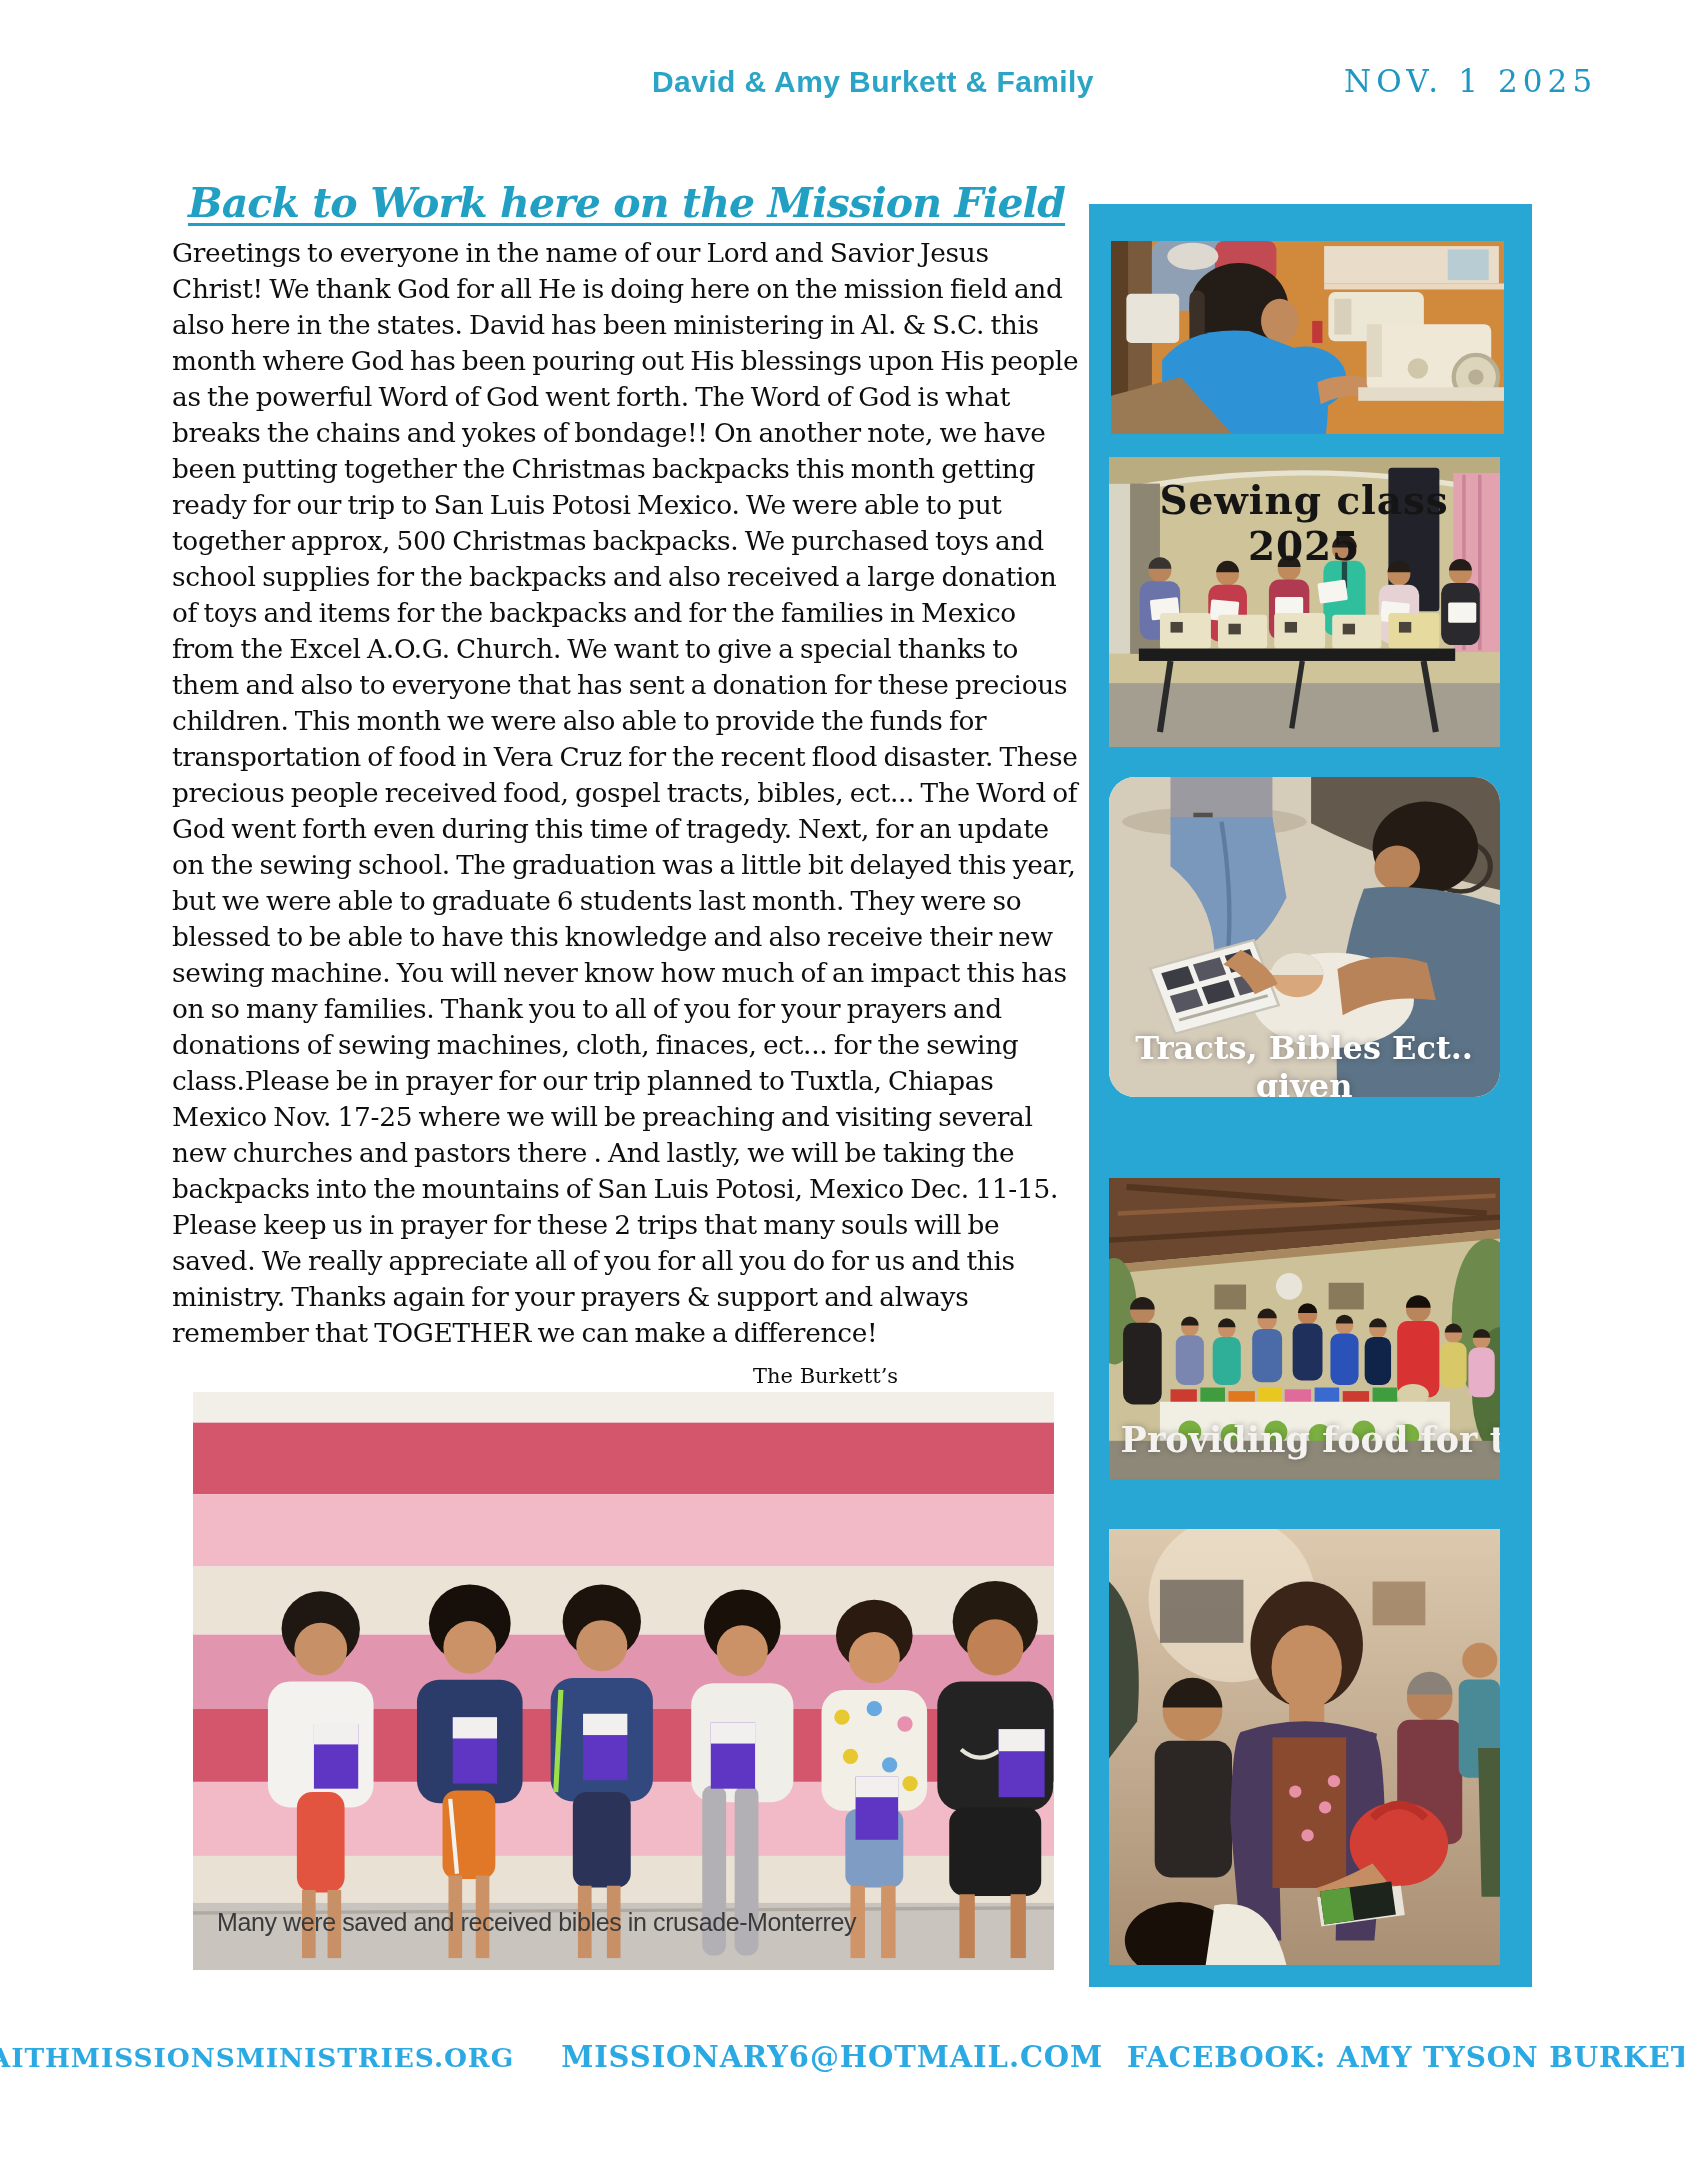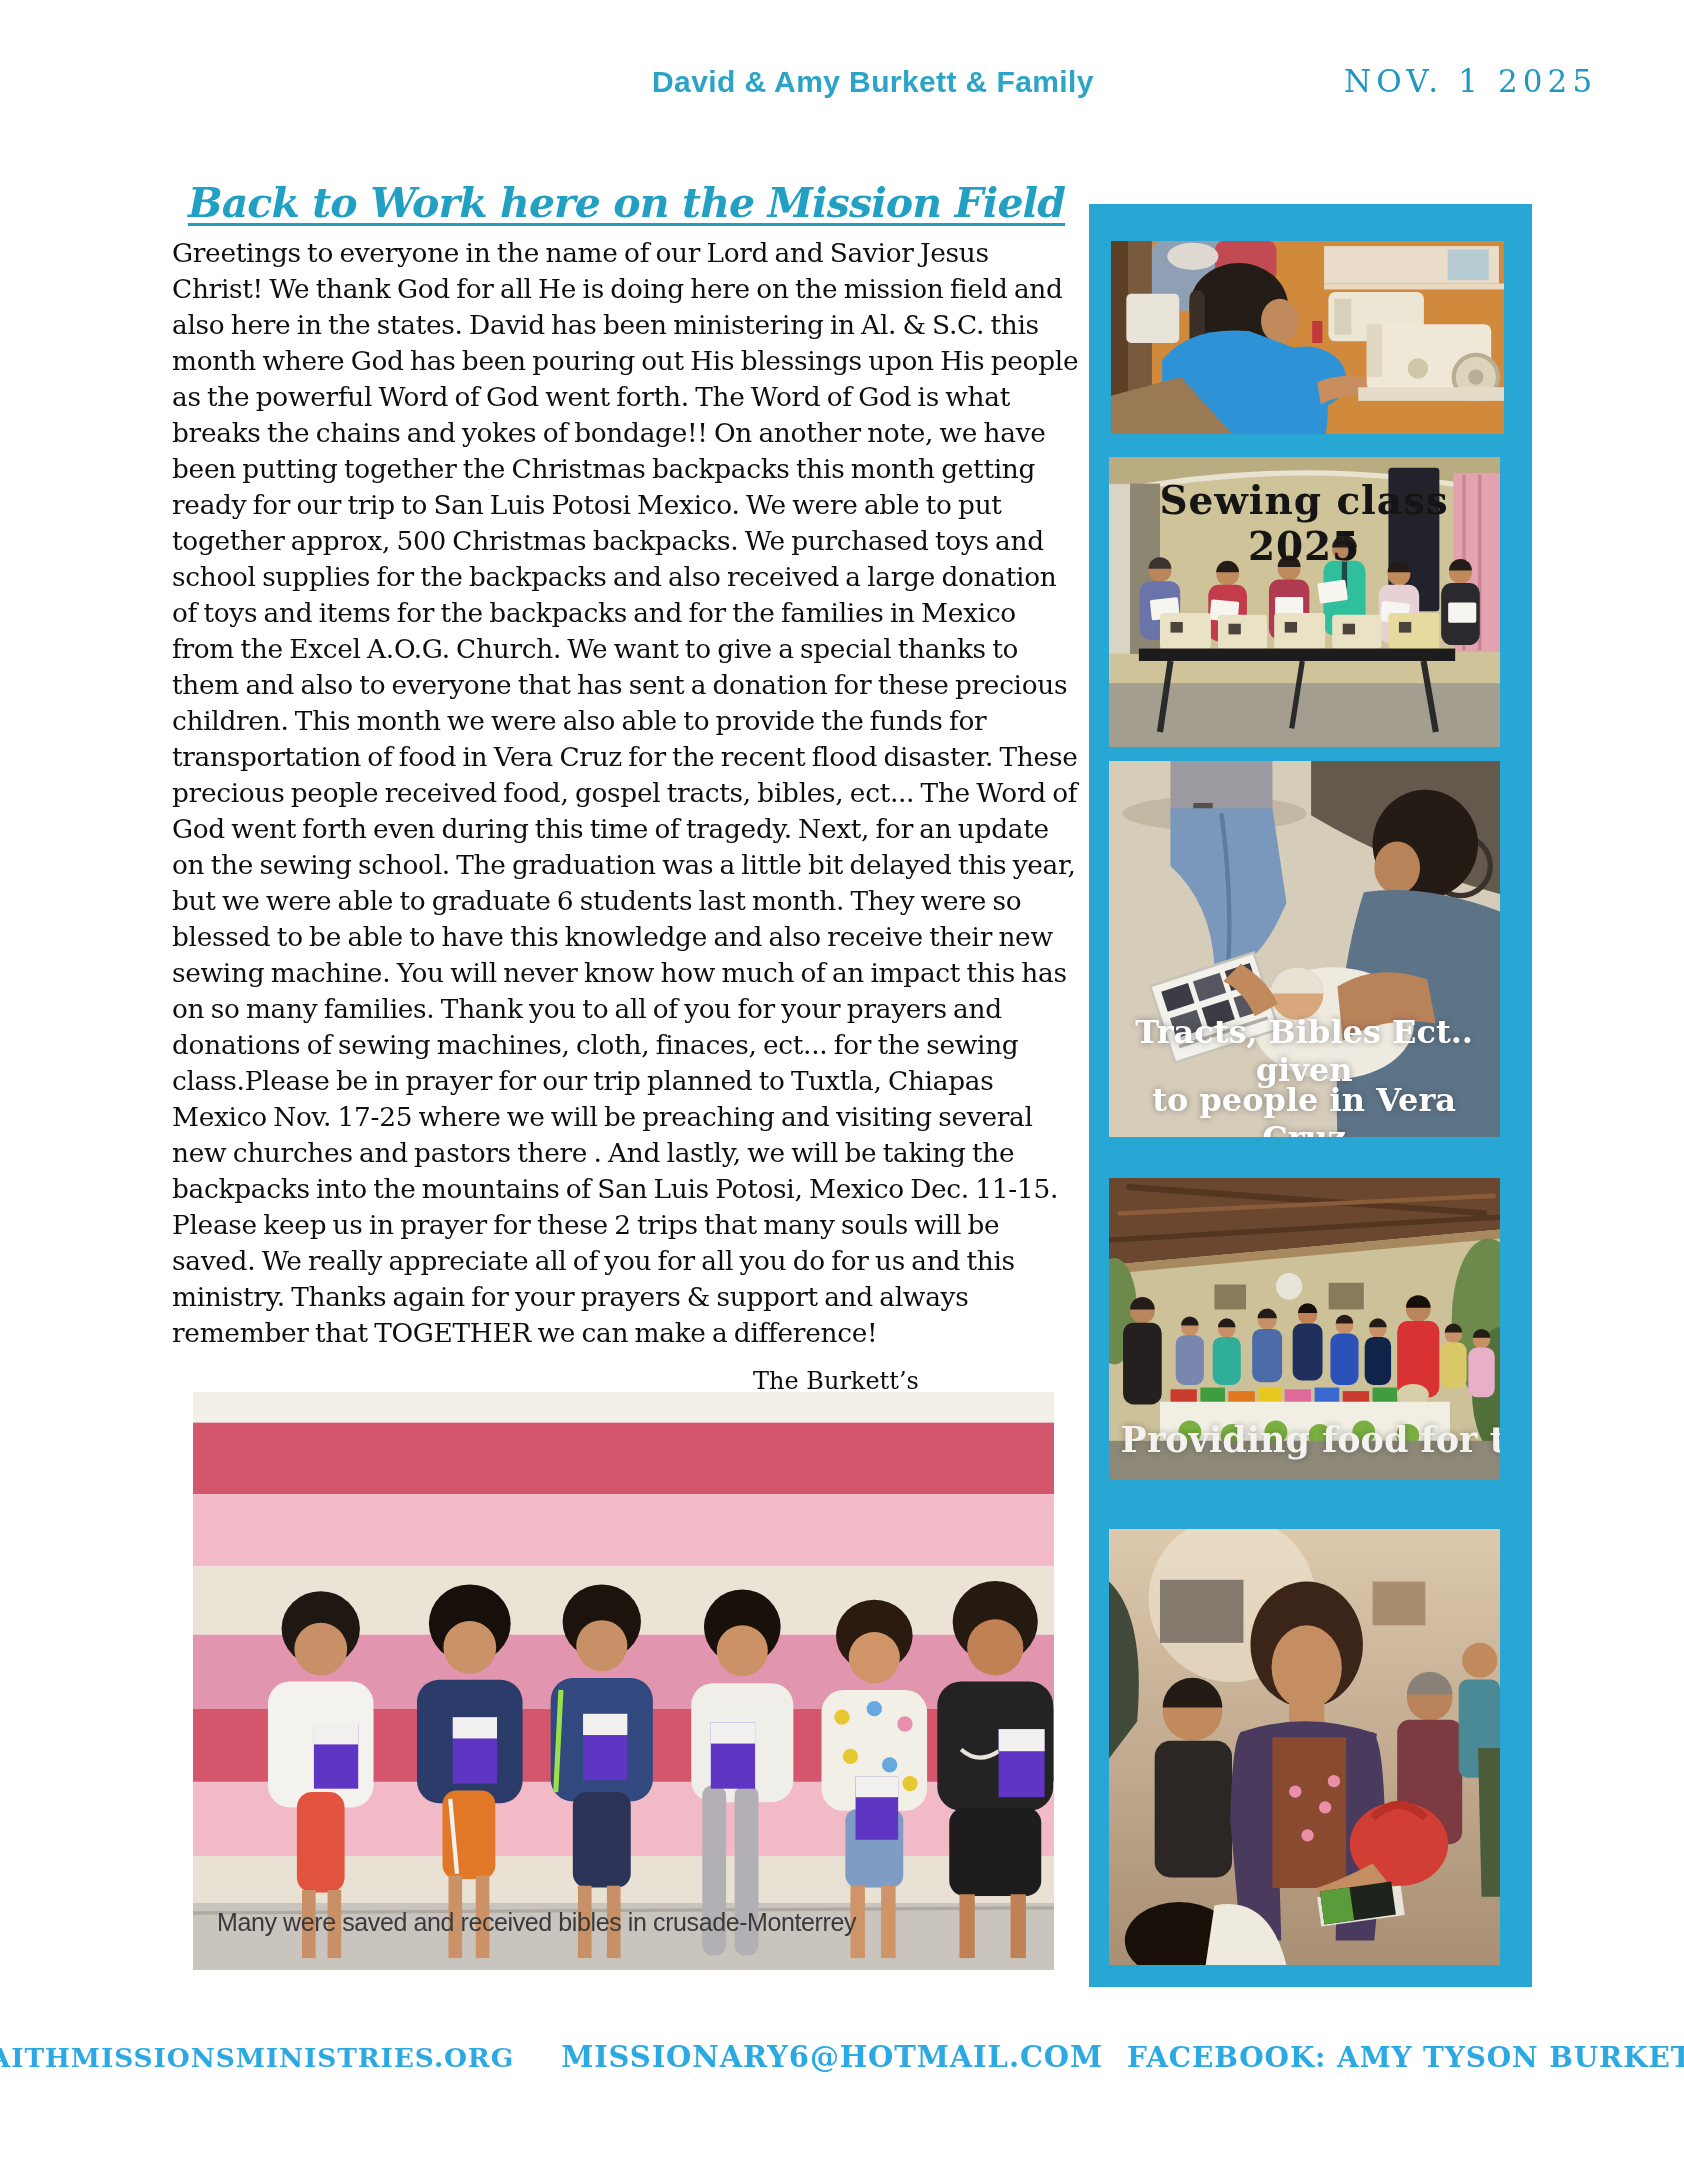--- a/index.html
+++ b/index.html
@@ -11,40 +11,40 @@
   .hdr-left{left:162px;} .hdr-center{left:652px;}
   .hdr-date{position:absolute;top:63px;left:1344px;font-family:"DejaVu Serif",serif;
         font-size:31px;color:#2097c2;letter-spacing:5.1px;white-space:nowrap;}
   
   .title{position:absolute;left:175px;top:152px;width:903px;text-align:center;
         font-style:italic;font-weight:bold;font-size:41px;letter-spacing:-0.9px;color:#21a0c4;
         text-decoration:underline;text-decoration-thickness:2.6px;text-underline-offset:6px;}
   .body-text{position:absolute;left:172px;top:209px;width:908px;
         font-size:26.4px;line-height:36px;letter-spacing:-0.3px;word-spacing:-1.7px;text-align:left;}
   .signoff1{position:absolute;left:175px;top:1288px;width:886px;text-align:right;font-size:28px;}
-  .signoff2{position:absolute;left:753px;top:1343px;font-size:24px;}
+  .signoff2{position:absolute;left:753px;top:1343px;font-size:21px;}
   
   .main-photo{position:absolute;left:193px;top:1392px;width:861px;height:578px;margin:0;}
   .main-photo svg{display:block;width:100%;height:100%;}
   .main-caption{position:absolute;left:217px;top:1908px;font-family:"Liberation Sans",sans-serif;
         font-size:25px;letter-spacing:-0.4px;color:#3a3a3a;white-space:nowrap;}
   
   .footer{position:absolute;left:0;top:2040px;width:100%;display:flex;justify-content:center;
         align-items:baseline;gap:24px;color:#2ba9e2;font-weight:bold;white-space:nowrap;}
   .footer .f1{font-size:26.4px;letter-spacing:0.9px;}
   .footer .f2{font-size:29px;letter-spacing:0.9px;margin-left:23px;}
   .footer .f3{font-size:28px;letter-spacing:0.9px;}
   
   .sidebar{position:absolute;left:1089px;top:204px;width:443px;height:1783px;background:#28a7d4;}
   .ph{position:absolute;margin:0;overflow:hidden;}
   .ph svg{display:block;width:100%;height:100%;}
   .framed{background:#ffffff;box-sizing:border-box;}
   .ph1{left:22px;top:37px;width:393px;height:193px;}
   .ph2{left:19.6px;top:253px;width:391px;height:290px;}
-  .ph3{left:19.6px;top:557px;width:391px;height:376px;}
+  .ph3{left:19.6px;top:573px;width:391px;height:320px;border-radius:26px;}
   .ph4{left:19.6px;top:974px;width:391px;height:301px;}
   .ph5{left:20.4px;top:1325px;width:391px;height:436px;}
   .overlay{position:absolute;left:0;right:0;font-weight:bold;}
   .ov-title2{top:20.4px;text-align:center;font-size:39px;color:#151515;letter-spacing:0.9px;}
   .ov-p3a{top:252px;text-align:center;font-size:32px;color:#ffffff;text-shadow:0 0 6.8px rgba(40,40,40,.45);}
   .ov-p3b{top:320px;text-align:center;font-size:32px;color:#ffffff;text-shadow:0 0 6.8px rgba(40,40,40,.45);}
   .ov-p4{top:241px;left:12px;right:auto;text-align:left;font-size:35px;color:#f4f2ee;
          text-shadow:0 0 6px rgba(40,40,40,.4);white-space:nowrap;}
 </style>
 </head>

